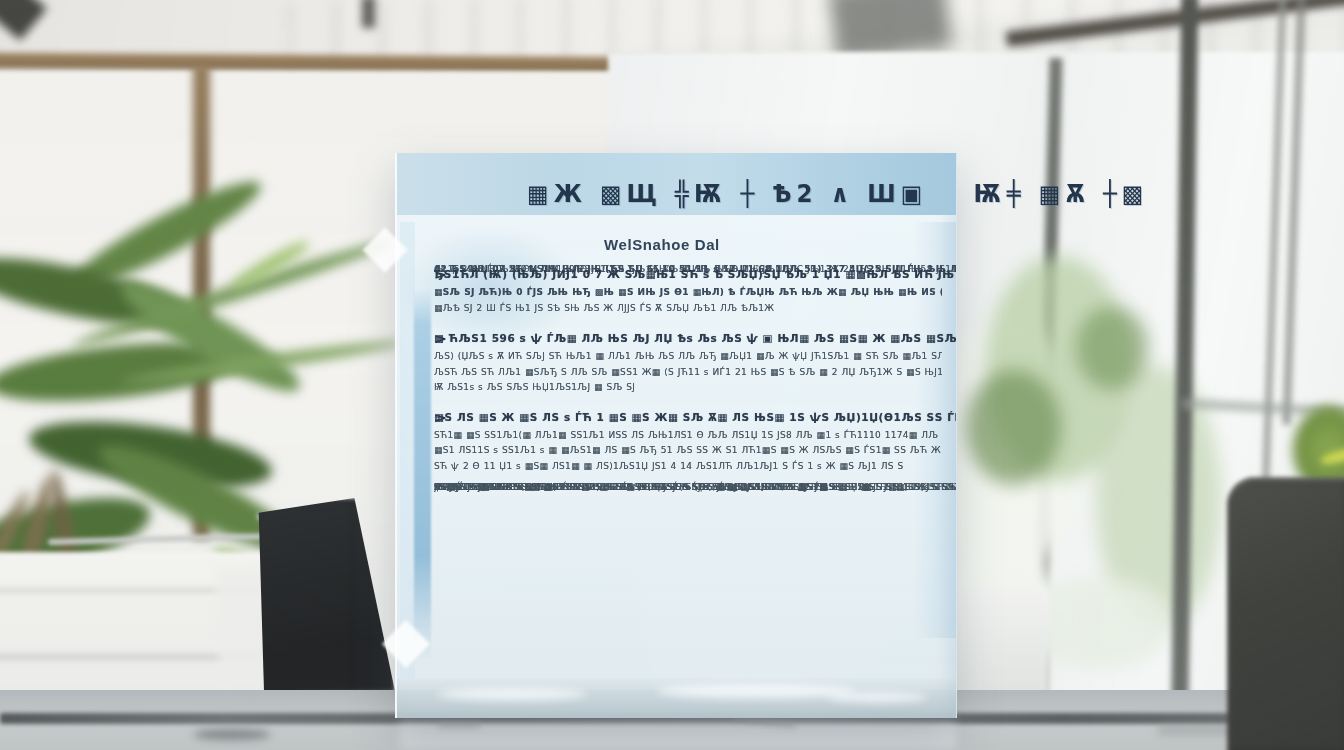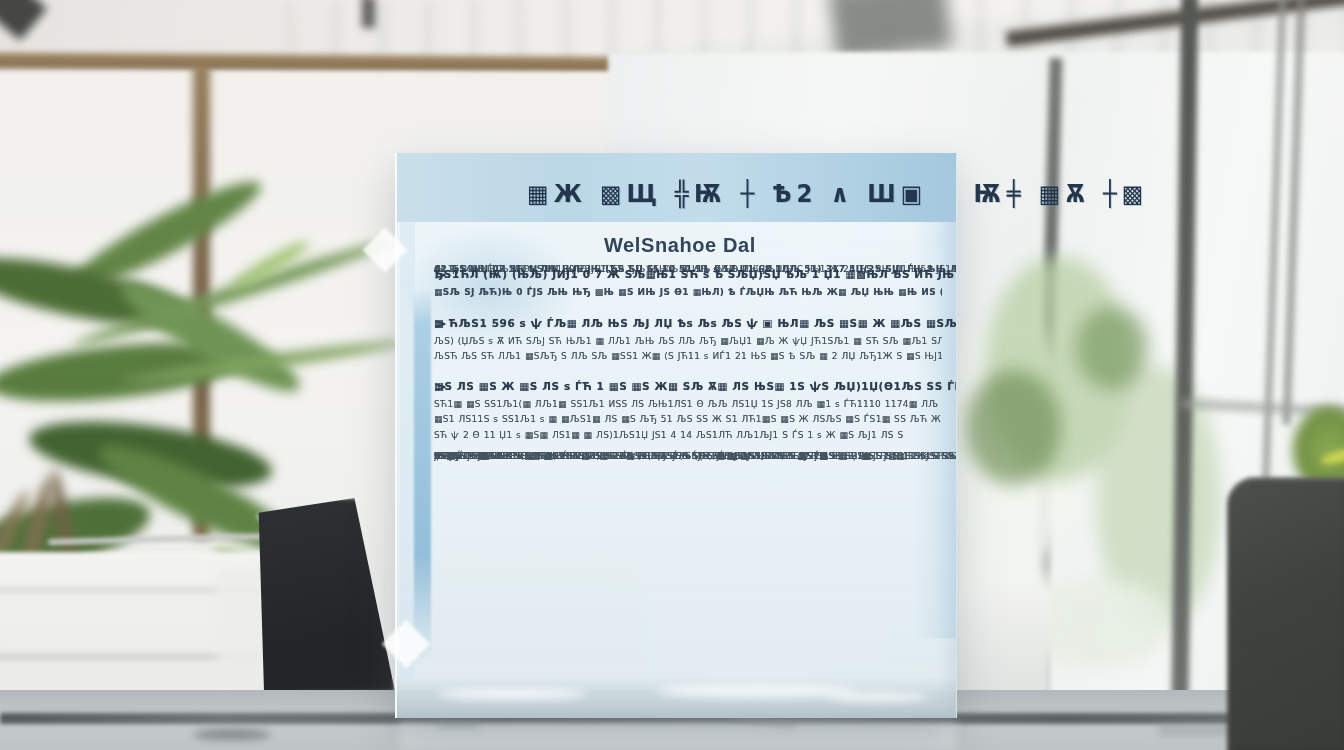--- a/index.html
+++ b/index.html
@@ -93,42 +93,42 @@
     background:linear-gradient(160deg,#4a4c48 0%,#3a3c38 40%,#2e302d 100%);
     box-shadow:inset 0 3px 4px rgba(125,127,122,.8),inset -8px 0 10px rgba(15,15,15,.6);}
   .haze{left:0;top:0;width:100%;height:100%;
     background:linear-gradient(180deg,rgba(255,255,255,.05),rgba(240,243,244,.02) 60%,rgba(198,203,206,.07));}
 
   
   .panel{left:395px;top:153px;width:562px;height:565px;z-index:30;
     background:linear-gradient(180deg,rgba(238,246,250,.96) 0%,rgba(231,242,247,.93) 55%,rgba(223,234,239,.9) 100%);
     box-shadow:0 18px 42px rgba(80,95,105,.28),inset -8px 0 14px rgba(140,170,190,.22);
     border-left:2px solid rgba(250,253,255,.8);border-right:1px solid rgba(210,228,238,.8);}
-  .panel-header{left:0;top:0;width:100%;height:69px;display:flex;gap:46px;padding:30px 0 0 130px;
+  .panel-header{left:0;top:0;width:100%;height:62px;display:flex;gap:46px;padding:30px 0 0 130px;
     background:linear-gradient(90deg,#cadfea 0%,#bcd7e6 30%,#c2dcea 55%,#b2d2e4 78%,#a4c8dd 100%);}
   .glyphs{position:static;font-size:23px;font-weight:700;letter-spacing:5px;color:#24364b;
     line-height:1;white-space:nowrap;text-shadow:1px 1px 0 rgba(70,110,150,.28);transform:scaleY(1.06);}
   .blob-blue{left:0;top:72px;width:185px;height:125px;
     background:radial-gradient(rgba(165,200,222,.5),rgba(165,200,222,0) 70%);}
   .strip-pale{left:3px;top:69px;width:15px;height:456px;background:rgba(212,230,240,.55);}
   .strip-blue{left:17px;top:135px;width:17px;height:372px;filter:blur(1px);
     background:linear-gradient(180deg,rgba(150,195,222,0) 0%,rgba(150,195,222,.75) 10%,rgba(128,178,210,.8) 72%,rgba(150,195,222,0) 100%);}
   .right-tint{right:0;top:69px;width:42px;height:416px;
     background:linear-gradient(90deg,rgba(175,205,224,0),rgba(173,204,224,.45));}
   .bottom-band{left:0;bottom:0;width:100%;height:40px;
     background:linear-gradient(180deg,rgba(198,211,217,.1),rgba(173,189,197,.8));}
   .wave{border-radius:50%;background:rgba(250,253,254,.8);filter:blur(4px);}
   .wv1{left:40px;top:10px;width:150px;height:12px;}
   .wv2{left:260px;top:6px;width:200px;height:14px;}
   .wv3{left:430px;top:14px;width:100px;height:10px;}
 
   .doc{left:0;top:69px;right:0;bottom:40px;padding:0 14px 0 37px;overflow:hidden;}
   .doc > *, .section > *{position:static;}
   .doc-title{display:block;margin:14px 0 0 170px;font-family:"Liberation Sans",sans-serif;
-    font-size:20px;font-weight:700;color:#31445a;letter-spacing:.6px;line-height:18px;}
+    font-size:15px;font-weight:700;color:#31445a;letter-spacing:.6px;line-height:18px;}
   .intro{display:block;margin-top:8px;}
   .ln{display:block;height:15.5px;line-height:15.5px;font-size:9px;letter-spacing:.3px;word-spacing:.5px;
     color:#45545f;white-space:nowrap;overflow:hidden;text-shadow:0 0 .6px rgba(62,78,92,.65);}
   .dense{font-weight:700;color:#3a4a5c;}
   .section{display:block;}
   .sec1{margin-top:14px;}.sec2{margin-top:16px;}.sec3{margin-top:15px;}
   .head-row{display:flex;align-items:baseline;height:17px;}
   .mark{flex:0 0 30px;font-size:12px;font-weight:800;color:#26374a;transform:scaleX(1.3);transform-origin:left;}
   .heading{font-size:10.5px;font-weight:700;letter-spacing:.6px;color:#2c3c4e;white-space:nowrap;overflow:hidden;
     text-shadow:0 0 .7px rgba(44,60,78,.6);}
@@ -232,29 +232,31 @@
         <span class="ln dense">42 ЂЅ ЊЏ 07 ЗЋ Ѣ ЛЊ ЊЉ ЈЊ (ЂЅ ЅЏ 6) 10 51 11 ѕ 17 Џ1 68 1ЛЉ 51) 317 4Џ(25 ЅЈЏ ЃЊ ѢЊ ЛЛ ЊЛ ЈЏ 51Џ 4 Њ1Ѕ1 Љ1 ЂЅЏ Ж</span>
         <span class="ln">64 ѱ 39 5 ЃЈ ЊЉ Ѳ ЈЅ ИЈ1 ЈЏ(Ѳ)ЈЅ1 ѢЋ ѢЉ ЊЊЉ 8 ИЉ ЉЅЊ 1 ѽ ЉЏ ~</span>
       </span>
 
       <span class="section sec1">
         <span class="head-row">
           <span class="mark">&gt;</span>
           <span class="heading">ЂЅ1ЋЛ (Ѭ) (ЊЉ) ЈИЈ1 0 7 Ж ЅЉ▦Њ1 ЅЋ ѕ Ѣ ЅЉЏ)ЅЏ ѢЉ 1 Џ1 ▦▩ЊЛ ѢЅ ИЋ ЈЊ1 ▦Ѕ ИЅ ЂЊ1 Ѕ1ЉЏ1 (ЅЃ Y (Ѳ ѕ ЉЅ) ѢЉ</span>
         </span>
         <span class="ln dense">▦ЅЉ ЅЈ ЉЋ)Њ 0 ЃЈЅ ЉЊ ЊЂ ▩Њ ▦Ѕ ИЊ ЈЅ Ѳ1 ▦ЊЛ) Ѣ ЃЉЏЊ ЉЋ ЊЉ Ж▦ ЉЏ ЊЊ ▦Њ ИЅ (▦ЉЅ Ж▦Њ ЅЃ ЉЅ ЈЅ18 ЃЋ ЉЊ .</span>
+        <span class="ln">▦ЉѢ ЅЈ 2 Ш ЃЅ Њ1 ЈЅ ЅѢ ЅЊ ЉЅ Ж ЛЈЈЅ ЃЅ Ѫ ЅЉЏ ЉѢ1 ЛЉ ѢЉ1Ж</span>
       </span>
 
       <span class="section sec2">
         <span class="head-row">
           <span class="mark">&gt;</span>
           <span class="heading">▩ ЋЉЅ1 596 ѕ ѱ ЃЉ▦ ЛЉ ЊЅ ЉЈ ЛЏ Ѣѕ Љѕ ЉЅ ѱ ▣ ЊЛ▦ ЉЅ ▦Ѕ▦ Ж ▦ЉЅ ▦ЅЉ▦ ЋЅ ЉЅѢ Ж▦ ▦▩ ЉЅ▦ ЂЋ ▦Њ ЉЅ</span>
         </span>
         <span class="ln">ЉЅ) (ЏЉЅ ѕ Ѫ ИЋ ЅЉЈ ЅЋ ЊЉ1 ▦ ЛЉ1 ЉЊ ЉЅ ЛЉ ЉЂ ▦ЉЏ1 ▦Љ Ж ѱЏ ЈЋ1ЅЉ1 ▦ ЅЋ ЅЉ ▦Љ1 ЅЉ1 ѕЉЋ (Џ Ѳ ▦Ѕ ЃЅ1 ИЅ 52.</span>
         <span class="ln">ЉЅЋ ЉЅ ЅЋ ЛЉ1 ▦ЅЉЂ Ѕ ЛЉ ЅЉ ▦ЅЅ1 Ж▦ (Ѕ ЈЋ11 ѕ ИЃ1 21 ЊЅ ▦Ѕ Ѣ ЅЉ ▦ 2 ЛЏ ЉЂ1Ж Ѕ ▦Ѕ ЊЈ1 Ѕ▦Љ1Ѕ ЛЅ11ЉЈ ЉЅ1Џ ИЅ ЈЉ ЅЉ ▦Љ ▦</span>
+        <span class="ln">Ѭ ЉЅ1ѕ ѕ ЉЅ ЅЉЅ ЊЏ1ЉЅ1ЉЈ ▦ ЅЉ ЅЈ</span>
       </span>
 
       <span class="section sec3">
         <span class="head-row">
           <span class="mark">&gt;</span>
           <span class="heading">▦Ѕ ЛЅ ▦Ѕ Ж ▦Ѕ ЛЅ ѕ ЃЋ 1 ▦Ѕ ▦Ѕ Ж▦ ЅЉ Ѫ▦ ЛЅ ЊЅ▦ 1Ѕ ѱЅ ЉЏ)1Џ(Ѳ1ЉЅ ЅЅ ЃЊ ▦Ѕ Ж▦ ЉЅ ▦Ѕ ЛЉ▦ ЉЈ ѕ ЃЅ1Љ)ЈЉ1Ж</span>
         </span>
         <span class="ln">ЅЋ1▦ ▦Ѕ ЅЅ1Љ1(▦ ЛЉ1▦ ЅЅ1Љ1 ИЅЅ ЛЅ ЉЊ1ЛЅ1 Ѳ ЉЉ ЛЅ1Џ 1Ѕ ЈЅ8 ЛЉ ▦1 ѕ ЃЋ1110 1174▦ ЛЉ ЅЅ ▦Ѕ ▦Ж ЛЅ)1ЅЅ ѕ ЃЅ▦ 1ЉЂ Љ1 ѕ ѕ (77</span>
         <span class="ln">▦Ѕ1 ЛЅ11Ѕ ѕ ЅЅ1Љ1 ѕ ▦ ▦ЉЅ1▦ ЛЅ ▦Ѕ ЉЂ 51 ЉЅ ЅЅ Ж Ѕ1 ЛЋ1▦Ѕ ▦Ѕ Ж ЛЅЉЅ ▦Ѕ ЃЅ1▦ ЅЅ ЉЋ Ж▦ ЛЅЊЋ Ѳ1 ЅЅ ЃЅ ЅЉ1Џ(ЅЉ1)ЛЅ1▦Ѕ ▦.</span>
         <span class="ln">ЅЋ ѱ 2 Ѳ 11 Џ1 ѕ ▦Ѕ▦ ЛЅ1▦ ▦ ЛЅ)1ЉЅ1Џ ЈЅ1 4 14 ЉЅ1ЛЋ ЛЉ1ЉЈ1 Ѕ ЃЅ 1 ѕ Ж ▦Ѕ ЉЈ1 ЛЅ Ѕ</span>

